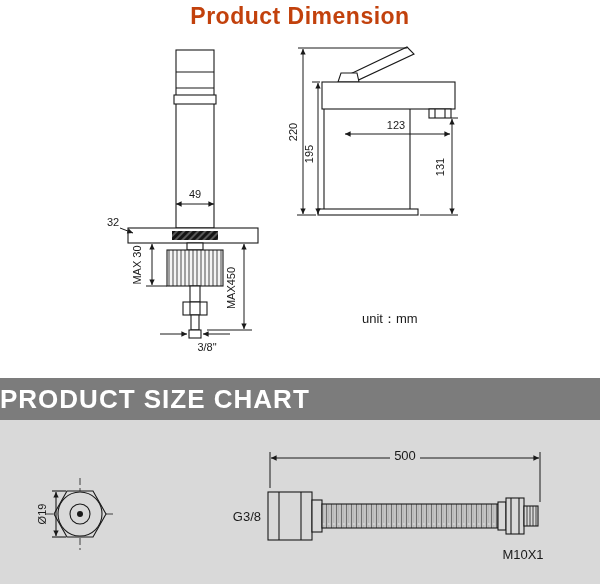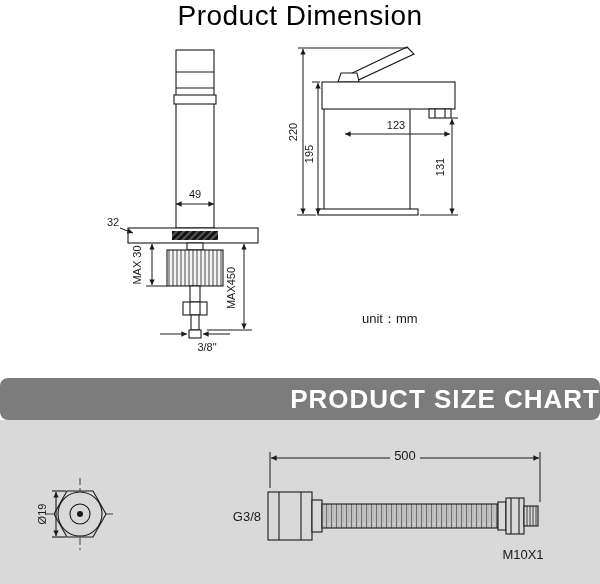--- a/index.html
+++ b/index.html
@@ -7,25 +7,25 @@
     width:600px; height:584px;
     background:#ffffff;
     font-family:"Liberation Sans", sans-serif;
     overflow:hidden;
   }
   .page { width:600px; height:584px; position:relative; }
   .title-bar {
     height:32px; display:flex; align-items:center; justify-content:center;
   }
   .title-bar span {
-    font-size:28px; font-weight:normal; color:#000000; letter-spacing:0.5px;
+    font-size:23px; font-weight:bold; color:#c2410c; letter-spacing:0.5px;
   }
   .banner {
     height:42px; background:#7c7c7c;
-    display:flex; align-items:center; justify-content:flex-end;border-radius:8px;
+    display:flex; align-items:center; justify-content:flex-start;
   }
   .banner span {
     color:#ffffff; font-weight:bold; font-size:26px; letter-spacing:1px;
   }
   .size-chart { height:164px; background:#d9d9d9; }
   svg { display:block; }
   svg text { font-family:"Liberation Sans", sans-serif; fill:#1a1a1a; }
   .dim-text { font-size:11px; }
   .note-text { font-size:13px; }
   .label-text { font-size:13px; }

